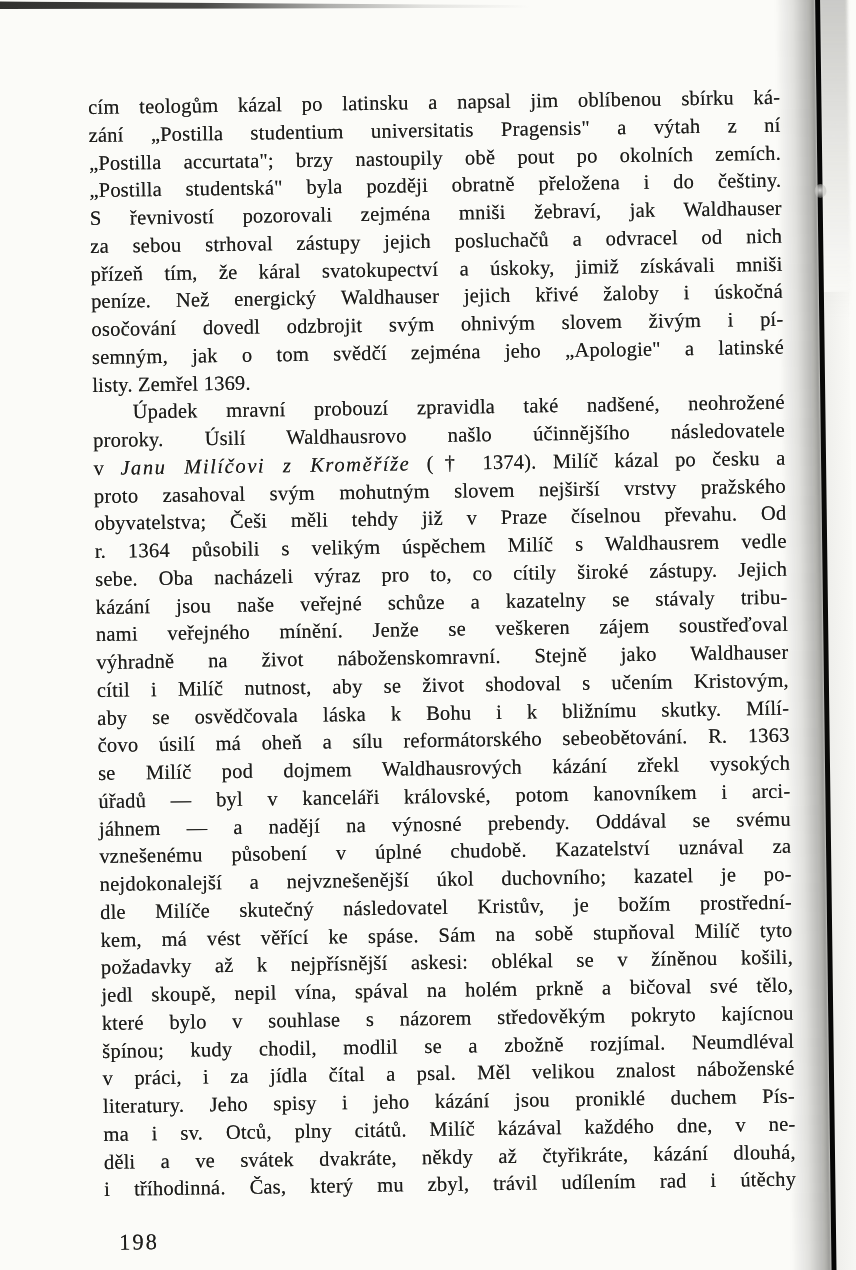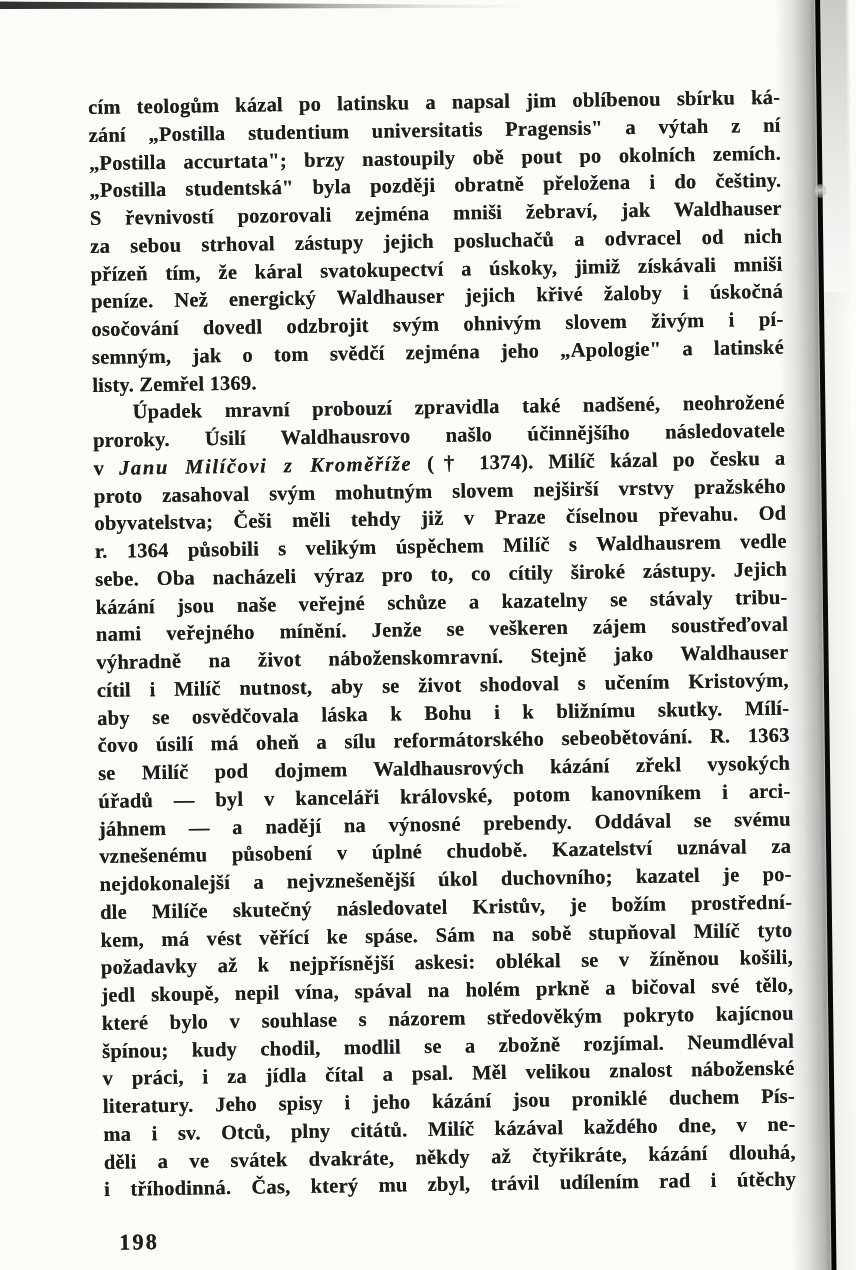--- a/index.html
+++ b/index.html
@@ -4,21 +4,21 @@
 <style>
   html, body {
     margin: 0; padding: 0;
     width: 856px; height: 1270px;
     overflow: hidden;
     background: var(--paper, #fbfbf8);
     font-family: "Liberation Serif", "DejaVu Serif", serif;
   }
   .scan-page {
     position: relative;
-    width: 856px; height: 1004px; font-weight: bold;
+    width: 856px; height: 1004px;
   }
   
   .top-streak {
     position: absolute;
     left: 0; top: 1px;
     width: 530px; height: 8px;
     background: linear-gradient(to right,
       rgba(38,38,36,0.95) 0%,
       rgba(52,52,50,0.9) 38%,
       rgba(110,110,108,0.55) 62%,

